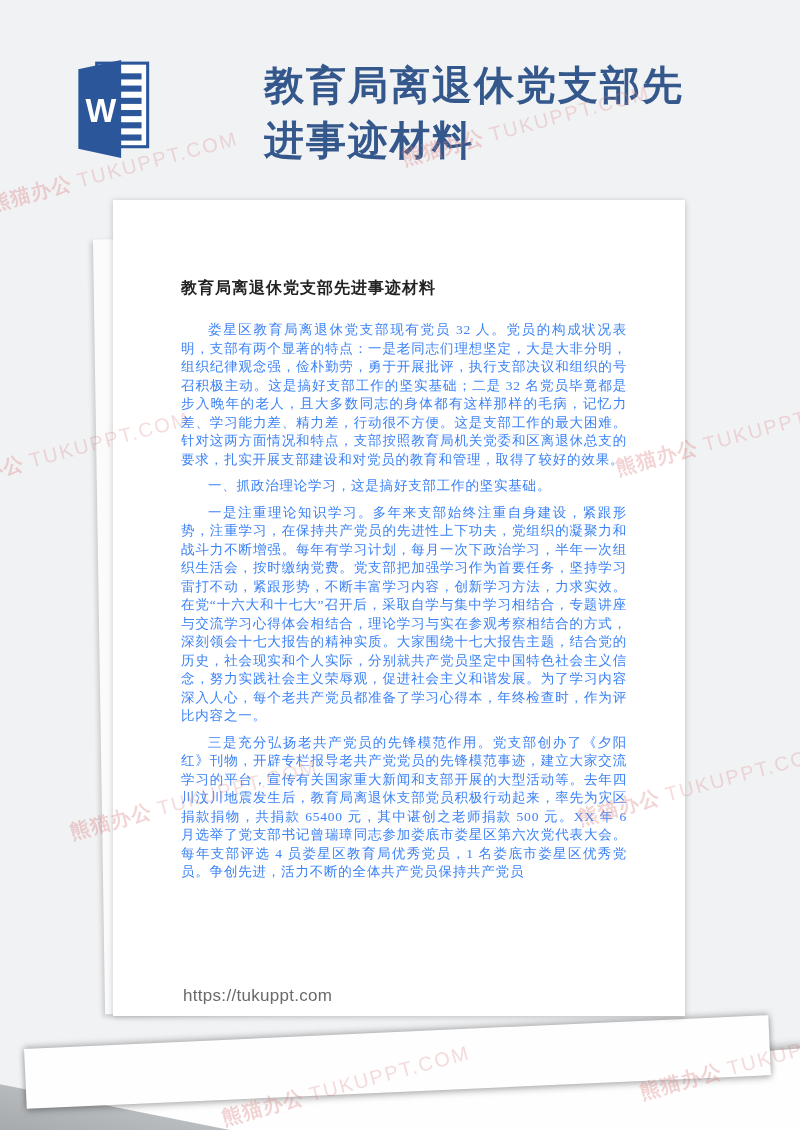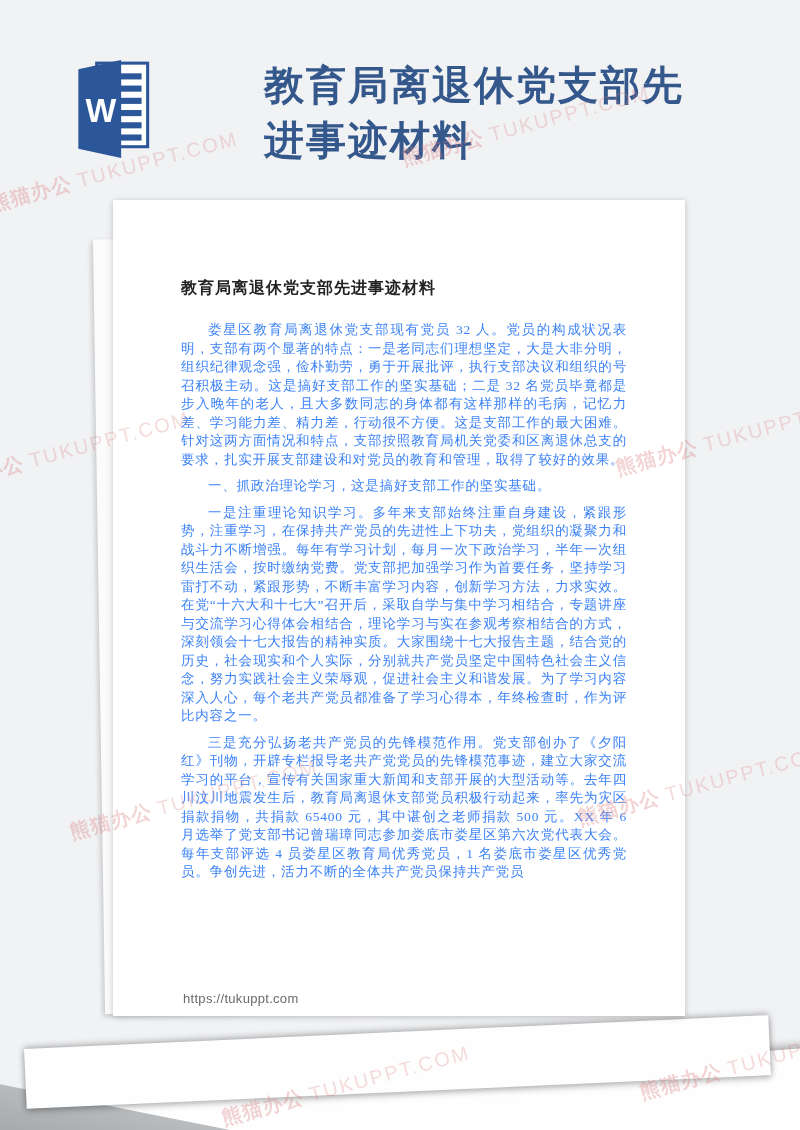--- a/index.html
+++ b/index.html
@@ -58,21 +58,21 @@
   }
   .doc-p {
     margin:6px 0 8px 0;
     text-indent:2em; text-align:justify;
     font-family:"Liberation Serif","DejaVu Serif",serif;
     font-size:13.5px; line-height:18.5px; letter-spacing:0.8px;
     color:#3b82f6;
   }
   .doc-footer-url {
     position:absolute; left:70px; bottom:10px;
-    font-size:13px; color:#6a6a6a; letter-spacing:0.3px;
+    font-size:17px; color:#6a6a6a; letter-spacing:0.3px;
     font-family:"Liberation Sans", sans-serif;
   }
 
   
   .wm-layer { position:absolute; inset:0; pointer-events:none; z-index:50; }
   .wm {
     position:absolute; transform:rotate(-15deg);
     white-space:nowrap; font-size:20px; letter-spacing:1px;
   }
   .wm-cn { font-weight:bold; color:rgba(220,128,128,.34); }

